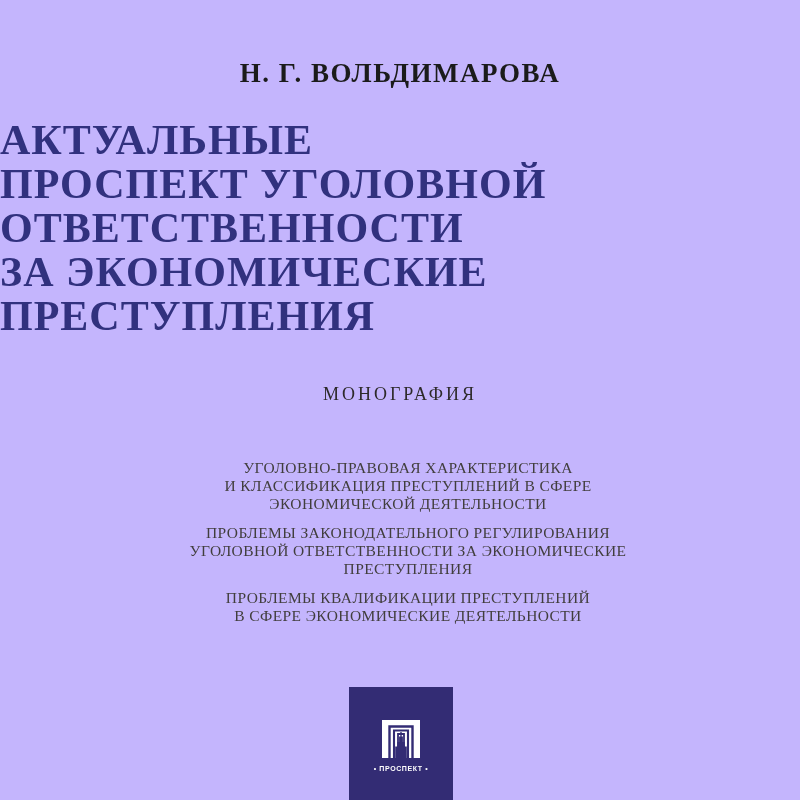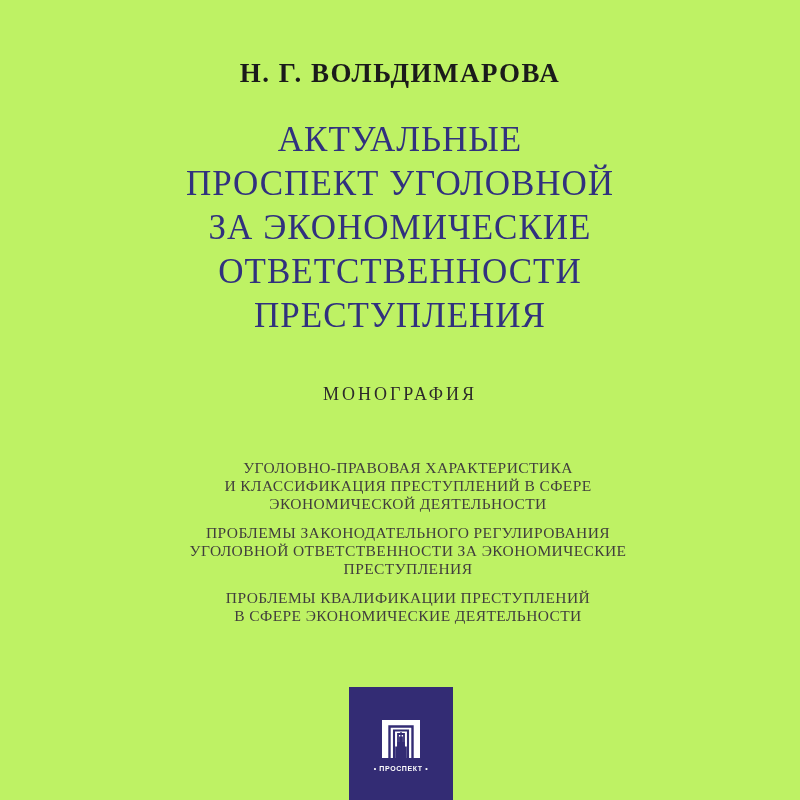--- a/index.html
+++ b/index.html
@@ -4,44 +4,44 @@
 <style>
   html, body {
     margin: 0;
     padding: 0;
     background: #ffffff;
   }
   .page {
     position: relative;
     width: 800px;
     height: 800px;
-    background: #bef264;
+    background: #c4b5fd;
     overflow: hidden;
     font-family: "Liberation Serif", "DejaVu Serif", serif;
   }
   .author {
     position: absolute;
     top: 58px;
     left: 0;
     width: 100%;
     text-align: center;
     font-size: 27px;
     font-weight: bold;
     letter-spacing: 1.5px;
     color: #1b1b1b;
   }
   .title {
     position: absolute;
     top: 118px;
     left: 0;
     width: 100%;
-    text-align: center;
+    text-align: left;
     color: #31317e;
-    font-weight: normal;
-    font-size: 35px;
+    font-weight: bold;
+    font-size: 42px;
     line-height: 44px;
     letter-spacing: 1px;
   }
   .title .line { display: block; }
   .subtitle {
     position: absolute;
     top: 384px;
     left: 0;
     width: 100%;
     text-align: center;
@@ -95,22 +95,22 @@
 </head>
 <body>
 
 <div class="page">
 
   <div class="author">Н. Г. ВОЛЬДИМАРОВА</div>
 
   <div class="title">
     <span class="line">АКТУАЛЬНЫЕ</span>
     <span class="line">ПРОСПЕКТ УГОЛОВНОЙ</span>
+    <span class="line">ОТВЕТСТВЕННОСТИ</span>
     <span class="line">ЗА ЭКОНОМИЧЕСКИЕ</span>
-    <span class="line">ОТВЕТСТВЕННОСТИ</span>
     <span class="line">ПРЕСТУПЛЕНИЯ</span>
   </div>
 
   <div class="subtitle">МОНОГРАФИЯ</div>
 
   <div class="topics">
     <div class="topic">
       <span class="line">УГОЛОВНО-ПРАВОВАЯ ХАРАКТЕРИСТИКА</span>
       <span class="line">И КЛАССИФИКАЦИЯ ПРЕСТУПЛЕНИЙ В СФЕРЕ</span>
       <span class="line">ЭКОНОМИЧЕСКОЙ ДЕЯТЕЛЬНОСТИ</span>

